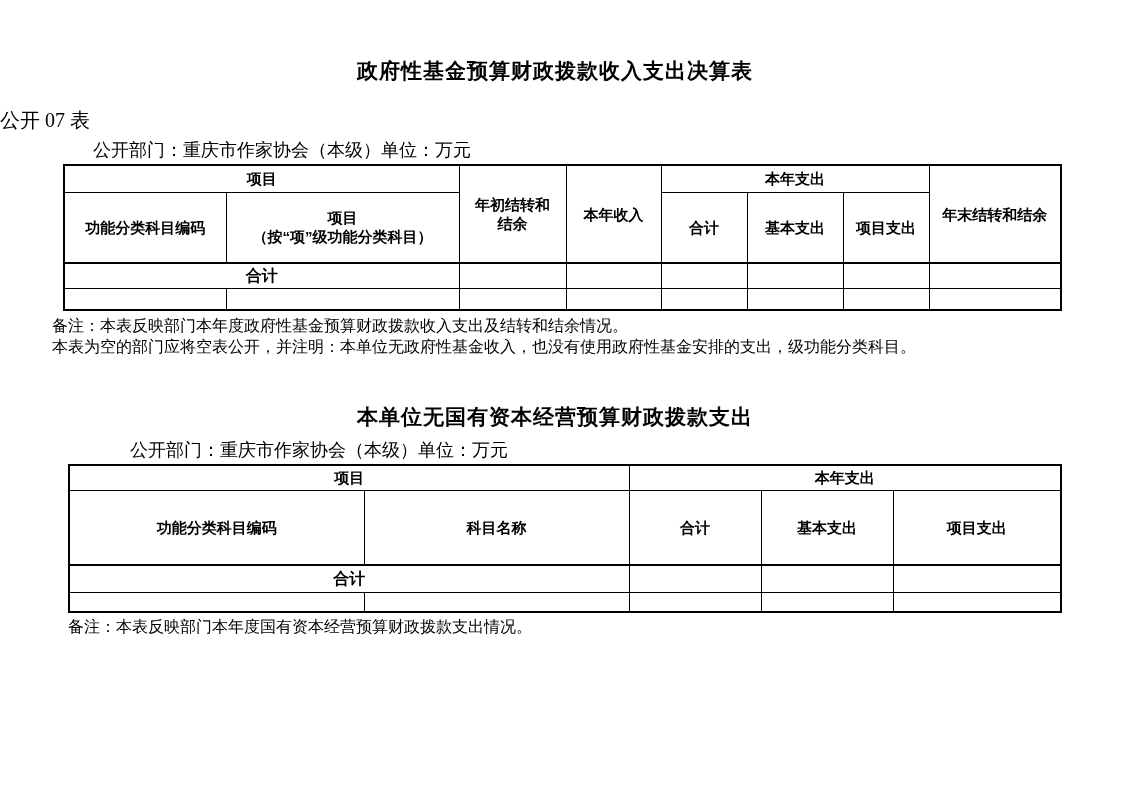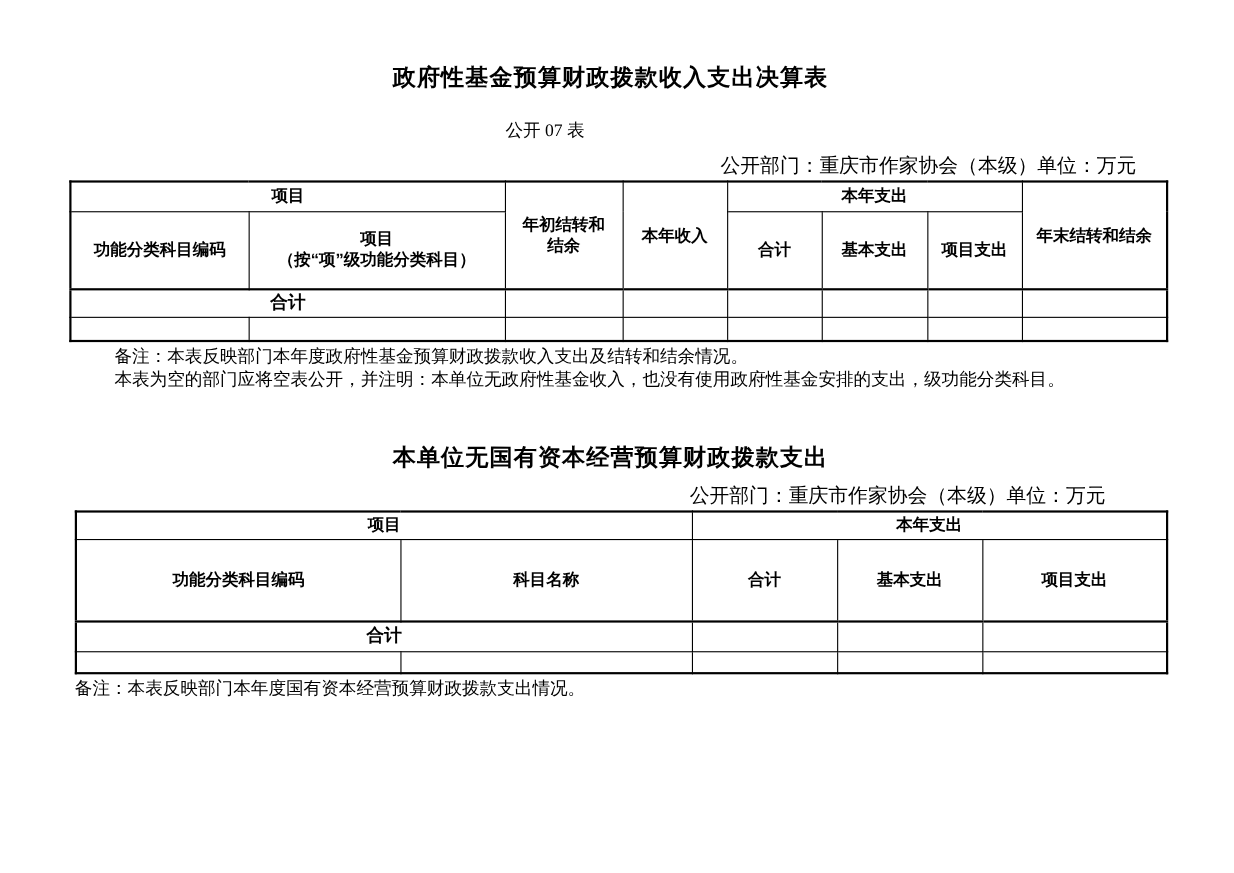--- a/index.html
+++ b/index.html
@@ -18,30 +18,30 @@
     text-align: center;
     font-family: "Liberation Sans", sans-serif;
     font-weight: bold;
     font-size: 21px;
     line-height: 27px;
     letter-spacing: 1px;
   }
   .title-1 { padding-top: 57px; }
   .title-2 { margin-top: 46px; }
   .sheet-label {
-    text-align: center;
-    font-size: 16px;
+    text-align: left;
+    font-size: 20px;
     line-height: 20px;
     margin-top: 26px;
   }
   .sheet-label-1 { margin-right: 119px; }
   .sheet-label-2 { margin-top: 22px; margin-right: 134px; }
   .meta-row {
     display: flex;
-    justify-content: flex-end;
+    justify-content: flex-start;
     align-items: baseline;
     font-size: 18px;
     line-height: 22px;
     margin-top: 9px;
   }
   .meta-row-1 { margin-left: 93px; margin-right: 77px; }
   .meta-row-2 { margin-left: 130px; margin-right: 105px; }
   .budget-table {
     border-collapse: collapse;
     table-layout: fixed;
@@ -63,21 +63,21 @@
   .total-row td {
     border-top: 2px solid #000;
     font-size: 16px;
   }
   .preline { white-space: pre-line; }
   .notes {
     font-size: 16px;
     line-height: 21px;
     margin-top: 4px;
   }
-  .notes-1 { margin-left: 104px; font-family: Liberation Mono, monospace; }
+  .notes-1 { margin-left: 52px; }
   .notes-2 { margin-left: 68px; margin-top: 3px; }
 </style>
 </head>
 <body>
 
 <div class="page">
 
   <h1 class="report-title title-1">政府性基金预算财政拨款收入支出决算表</h1>
 
   <div class="sheet-label sheet-label-1">公开 07 表</div>

